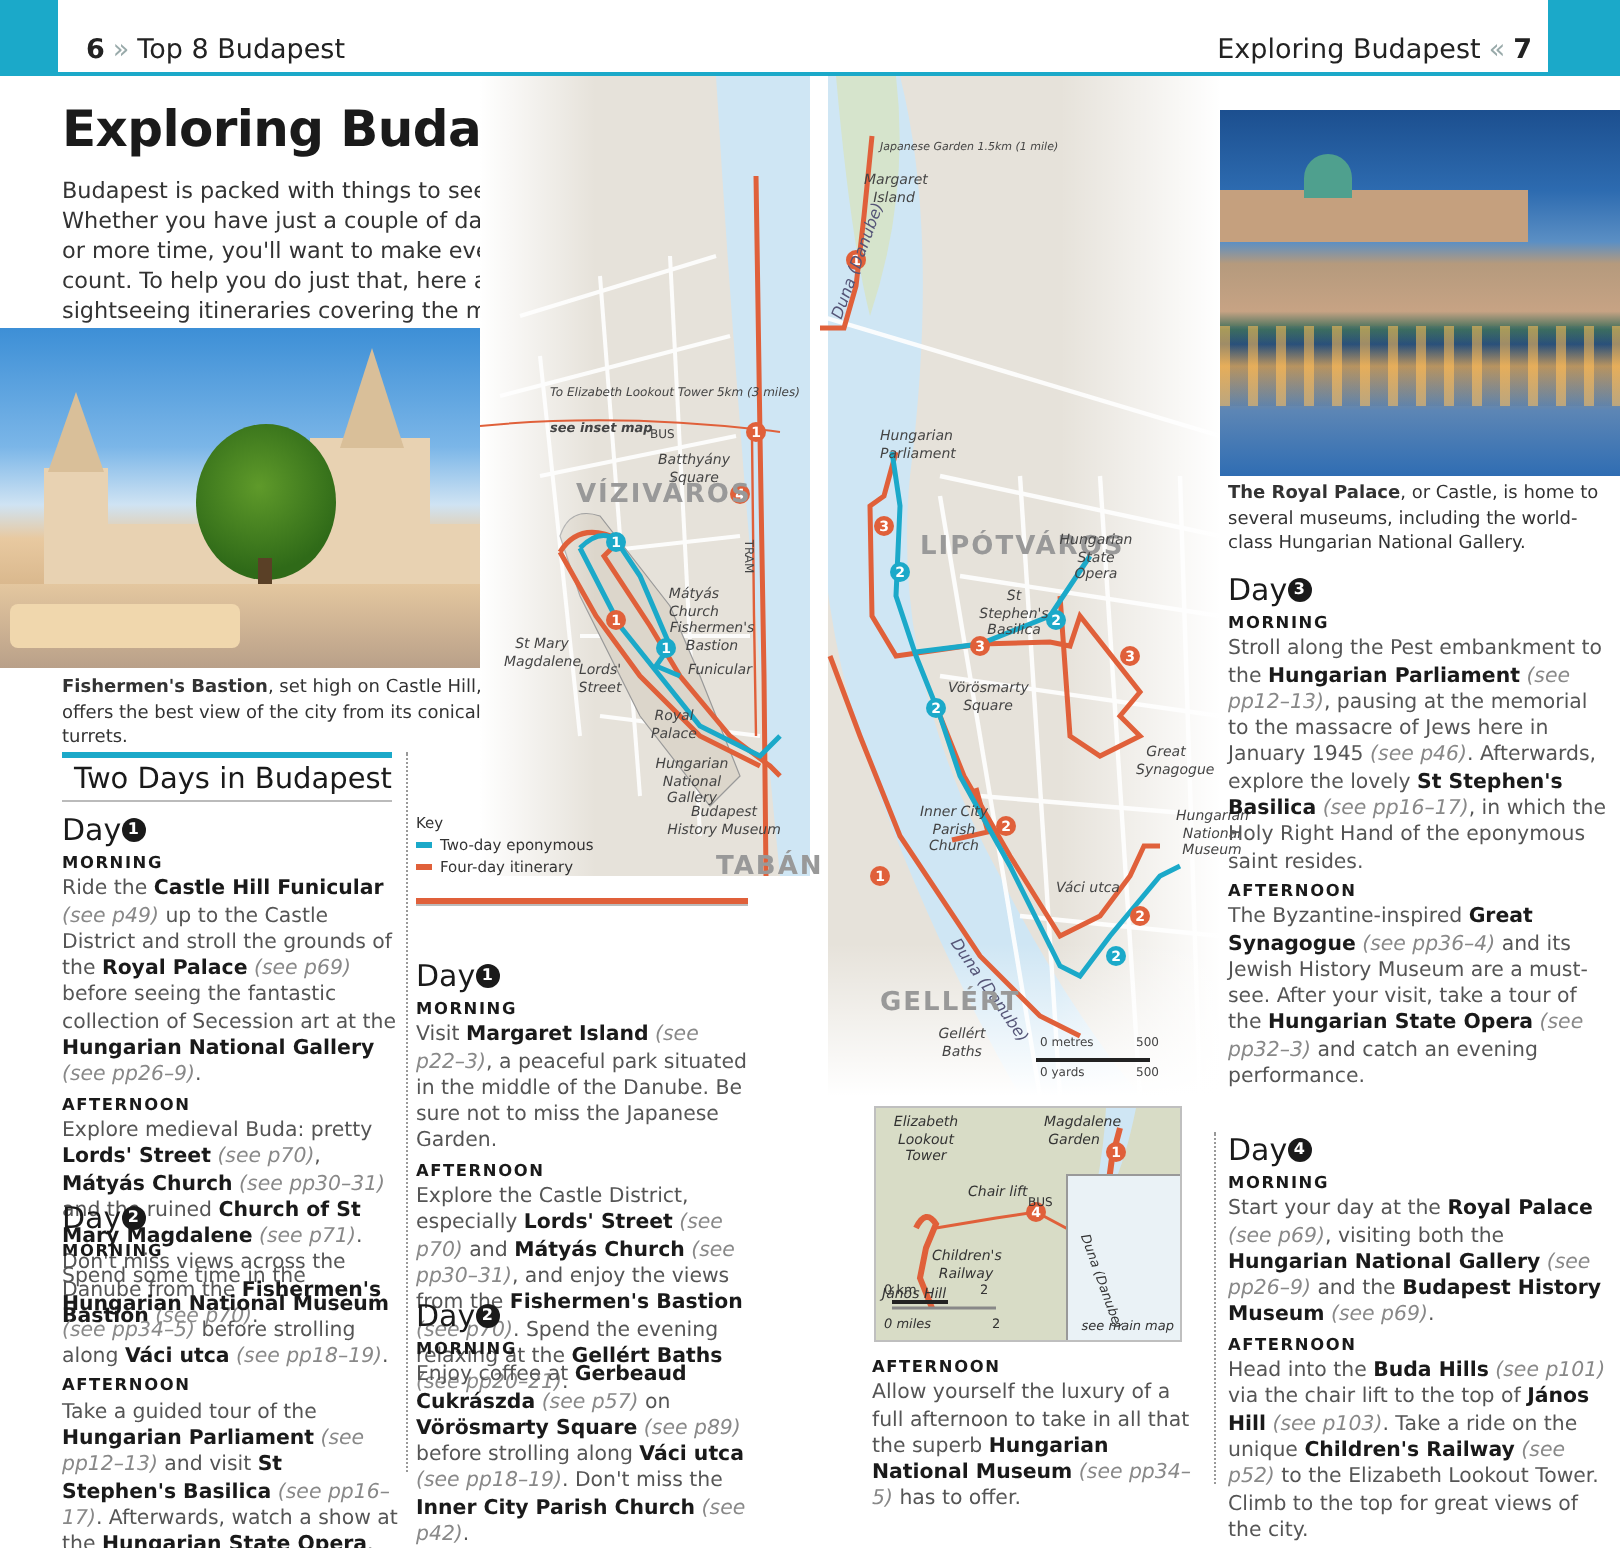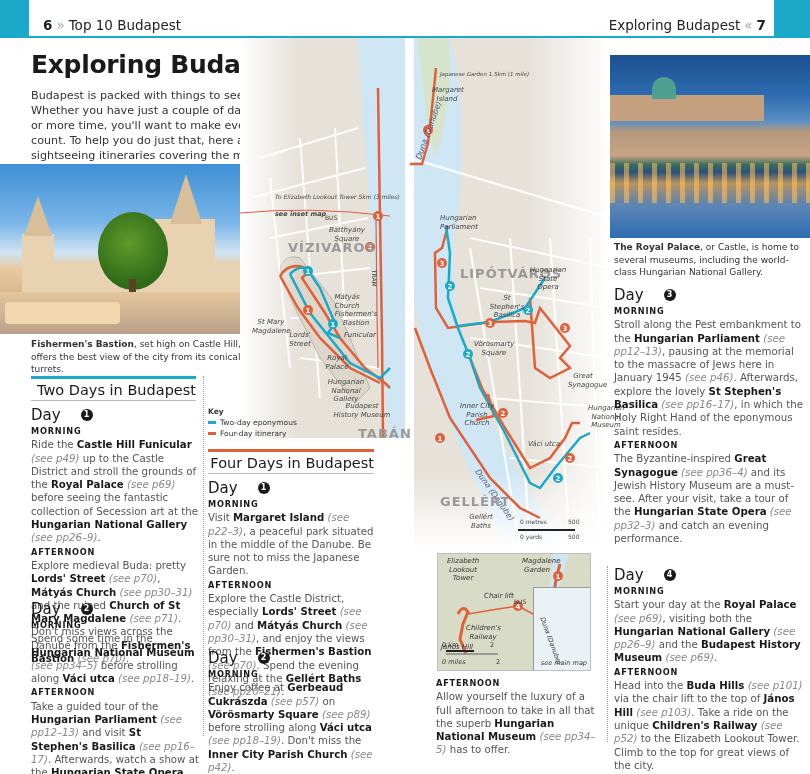--- a/index.html
+++ b/index.html
@@ -44,41 +44,41 @@
   .sec-head .rule-top { height: 3px; }
   .sec-head .title { font-size: 14.5px; font-weight: 500; color: #1a1a1a; padding: 3px 0 2px; }
   .sec-head .rule-bot { height: 1px; background: #bbb; }
   .two-days { left: 31px; top: 376px; width: 165px; }
   .two-days .rule-top { background: #1ba9c9; }
   .four-days { left: 208px; top: 449px; width: 166px; }
   .four-days .rule-top { background: #e0603a; }
 
   
   .day { position: absolute; font-size: 10.2px; line-height: 13.3px; color: #555; }
-  .day-title { font-size: 15px; color: #1a1a1a; font-weight: 500; line-height: 18px; display: flex; align-items: center; gap: 20px; }
+  .day-title { font-size: 15px; color: #1a1a1a; font-weight: 500; line-height: 18px; display: flex; align-items: center; gap: 0; }
   .day-num { display: inline-flex; align-items: center; justify-content: center; width: 12px; height: 12px; border-radius: 50%; background: #1a1a1a; color: #fff; font-size: 8px; font-weight: bold; line-height: 1; }
   .tod { font-size: 8.2px; font-weight: bold; letter-spacing: 0.8px; color: #1a1a1a; margin-top: 1px; }
   .para b { color: #1a1a1a; font-weight: 600; }
   .para i { color: #888; }
 
   .d2-1 { left: 31px; top: 406px; width: 168px; }
   .d2-2 { left: 31px; top: 600px; width: 168px; }
   .d4-1 { left: 208px; top: 479px; width: 168px; }
   .d4-2 { left: 208px; top: 649px; width: 168px; }
   .d4-3 { left: 614px; top: 286px; width: 190px; }
   .d4-4 { left: 614px; top: 566px; width: 190px; }
   .d4-2b { left: 436px; top: 676px; width: 160px; }
 
   .vdots { position: absolute; border-left: 1px dotted #999; }
   .vd1 { left: 203px; top: 376px; height: 360px; }
   .vd2 { left: 607px; top: 566px; height: 176px; }
 
   
   .key { position: absolute; left: 208px; top: 406px; font-size: 7.5px; color: #333; line-height: 11px; }
-  .key .key-title { font-weight: bold; }
+  .key .key-title { font-weight: normal; }
   .key .swatch { display: inline-block; width: 8px; height: 3px; vertical-align: middle; margin-right: 4px; }
 
   
   .map-left { position: absolute; left: 240px; top: 38px; width: 165px; height: 400px; }
   .map-right { position: absolute; left: 410px; top: 38px; width: 200px; height: 510px; }
   .map-label { position: absolute; font-style: italic; font-size: 7px; color: #444; line-height: 8.5px; text-align: center; }
   .district { position: absolute; font-size: 13px; color: #999; letter-spacing: 1px; font-weight: bold; }
 
   .inset { position: absolute; left: 437px; top: 553px; width: 154px; height: 118px; background: #d8dcc6; border: 1px solid #bfbfbf; overflow: hidden; }
   .inset .seemap { position: absolute; left: 95px; top: 33px; width: 58px; height: 84px; background: #eaf2f6; border: 1px solid #999; }
@@ -86,21 +86,21 @@
   .inset .lbl { position: absolute; font-size: 7px; font-style: italic; color: #333; line-height: 8.5px; text-align: center; }
   .inset .scale { position: absolute; font-size: 6.5px; color: #333; }
 </style>
 </head>
 <body>
 
 <div class="hdr-bar-left"></div>
 <div class="hdr-bar-right"></div>
 <div class="hdr-line"></div>
 <div class="hdr-left">
-  <span class="hdr-num">6</span><span class="hdr-chev">»</span><span>Top 10 Budapest</span>
+  <span class="hdr-num">6</span><span class="hdr-chev">»</span><span>Top 8 Budapest</span>
 </div>
 <div class="hdr-right">
   <span>Exploring Budapest</span><span class="hdr-chev">«</span><span class="hdr-num">7</span>
 </div>
 
 <h1 class="page-title">Exploring Budapest</h1>
 <p class="intro">Budapest is packed with things to see and do. Whether you have just a couple of days to explore it or more time, you'll want to make every minute count. To help you do just that, here are two sightseeing itineraries covering the main highlights of Hungary's fascinating capital city.</p>
 
 <div class="photo-bastion">
   <div class="tower" style="left:22px;top:70px;width:32px;height:60px;"></div>
@@ -308,21 +308,20 @@
 <div class="vdots vd1"></div>
 <div class="vdots vd2"></div>
 
 <div class="sec-head two-days">
   <div class="rule-top"></div>
   <div class="title">Two Days in Budapest</div>
   <div class="rule-bot"></div>
 </div>
 <div class="sec-head four-days">
   <div class="rule-top"></div>
-  <div class="title">Four Days in Budapest</div>
   <div class="rule-bot"></div>
 </div>
 
 <div class="day d2-1">
     <div class="day-title">
       <span>Day</span>
       <span class="day-num">1</span>
     </div>
     <div class="tod">MORNING</div>
     <div class="para">Ride the <b>Castle Hill Funicular</b><i> (see p49)</i> up to the Castle District and stroll the grounds of the <b>Royal Palace</b><i> (see p69)</i> before seeing the fantastic collection of Secession art at the <b>Hungarian National Gallery</b><i> (see pp26–9)</i>.</div>

